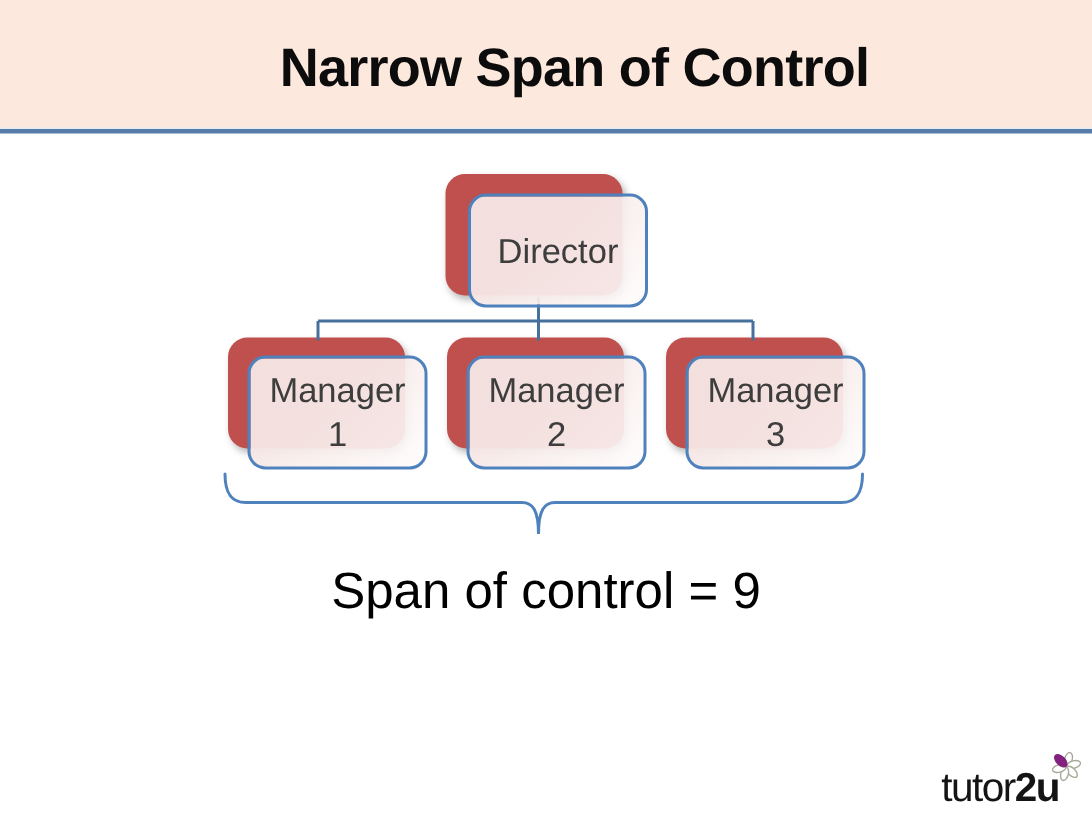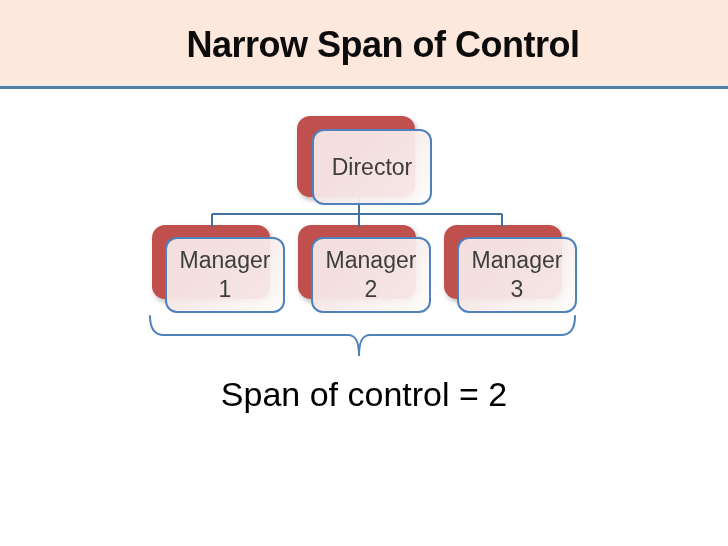--- a/index.html
+++ b/index.html
@@ -103,16 +103,31 @@
     </div>
 
     <div class="node m3-node">
       <span>
         <span>Manager</span><br>
         <span>3</span>
       </span>
     </div>
   </div>
 
-  <div class="caption">Span of control = 2</div>
+  <div class="caption">Span of control = 9</div>
 
+  <div class="logo">
+    <svg class="flower" width="24" height="24" viewBox="0 0 24 24">
+      <g transform="translate(13,13)">
+        <ellipse transform="rotate(285) translate(5,0)" rx="4.6" ry="2.5" fill="#ffffff" stroke="#a8a89a" stroke-width="0.9"></ellipse>
+        <ellipse transform="rotate(345) translate(5,0)" rx="4.6" ry="2.5" fill="#ffffff" stroke="#a8a89a" stroke-width="0.9"></ellipse>
+        <ellipse transform="rotate(45)  translate(5,0)" rx="4.6" ry="2.5" fill="#ffffff" stroke="#a8a89a" stroke-width="0.9"></ellipse>
+        <ellipse transform="rotate(105) translate(5,0)" rx="4.6" ry="2.5" fill="#ffffff" stroke="#a8a89a" stroke-width="0.9"></ellipse>
+        <ellipse transform="rotate(165) translate(5,0)" rx="4.6" ry="2.5" fill="#ffffff" stroke="#a8a89a" stroke-width="0.9"></ellipse>
+        <ellipse transform="rotate(225) translate(5.4,0)" rx="5" ry="2.8" fill="#82217e" stroke="#82217e" stroke-width="0.9"></ellipse>
+      </g>
+    </svg>
+    <div class="logo-text">
+      <span>tutor</span><span class="bold">2u</span>
+    </div>
+  </div>
 
 </div>
 
 </body></html>

